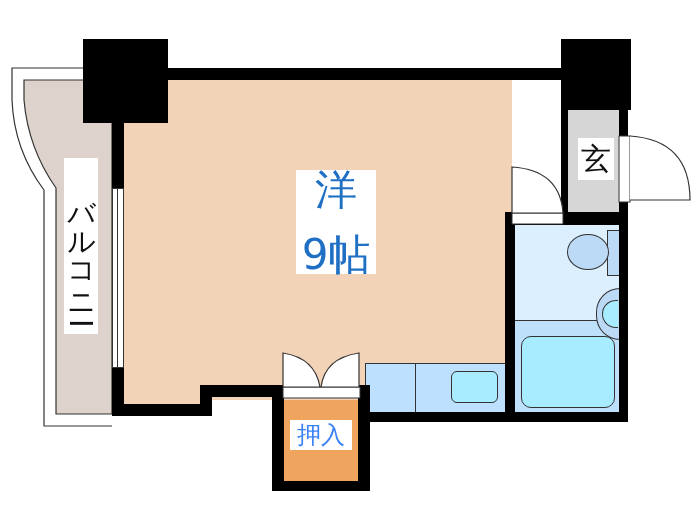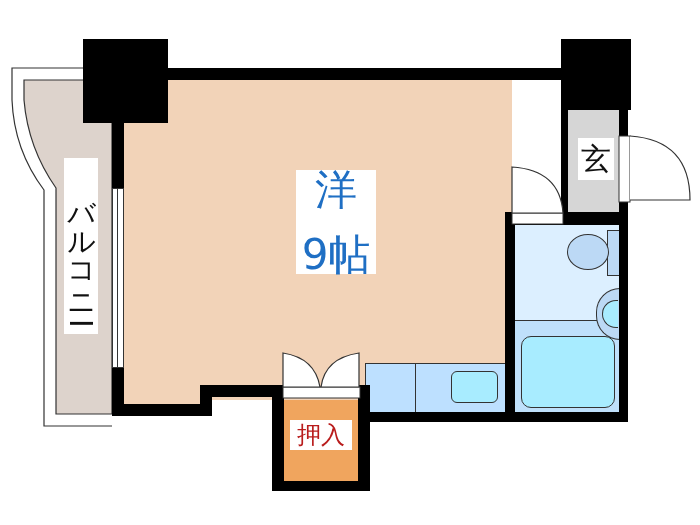--- a/index.html
+++ b/index.html
@@ -80,17 +80,17 @@
   </div>
 
   <div class="label" style="left:64px;top:158px;width:34px;height:176px;color:#111;font-size:28px;writing-mode:vertical-rl;">
     <span>バルコニー</span>
   </div>
 
   <div class="label" style="left:578px;top:138px;width:36px;height:42px;color:#111;font-size:30px;">
     <span>玄</span>
   </div>
 
-  <div class="label" style="left:290px;top:420px;width:62px;height:30px;color:#b91c1c;font-size:24px;">
+  <div class="label" style="left:290px;top:420px;width:62px;height:30px;color:#3b82f6;font-size:24px;">
     <span>押入</span>
   </div>
 
 </div>
 
 </body></html>

